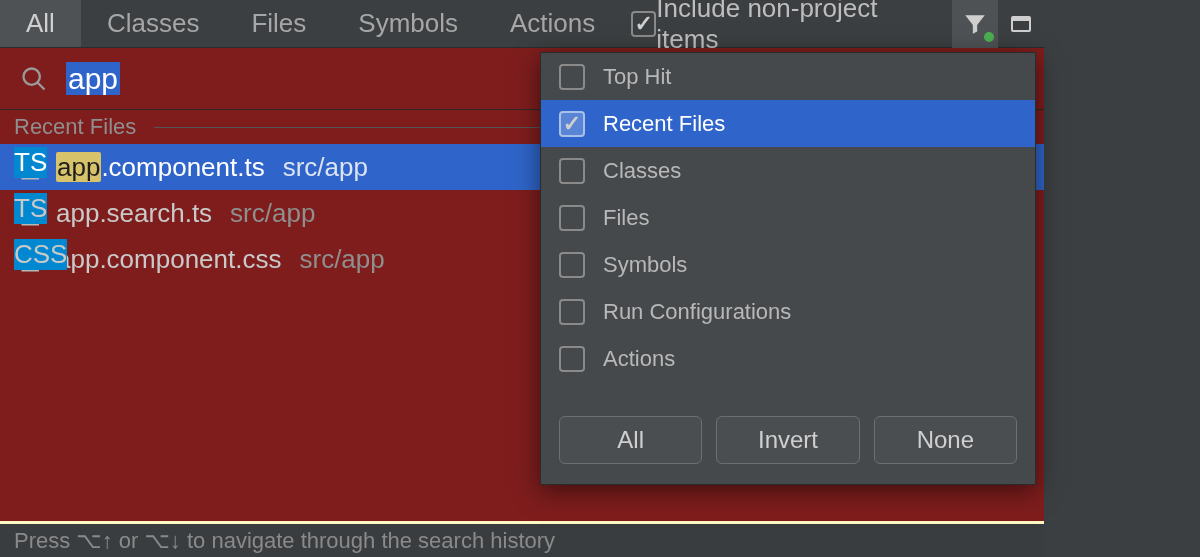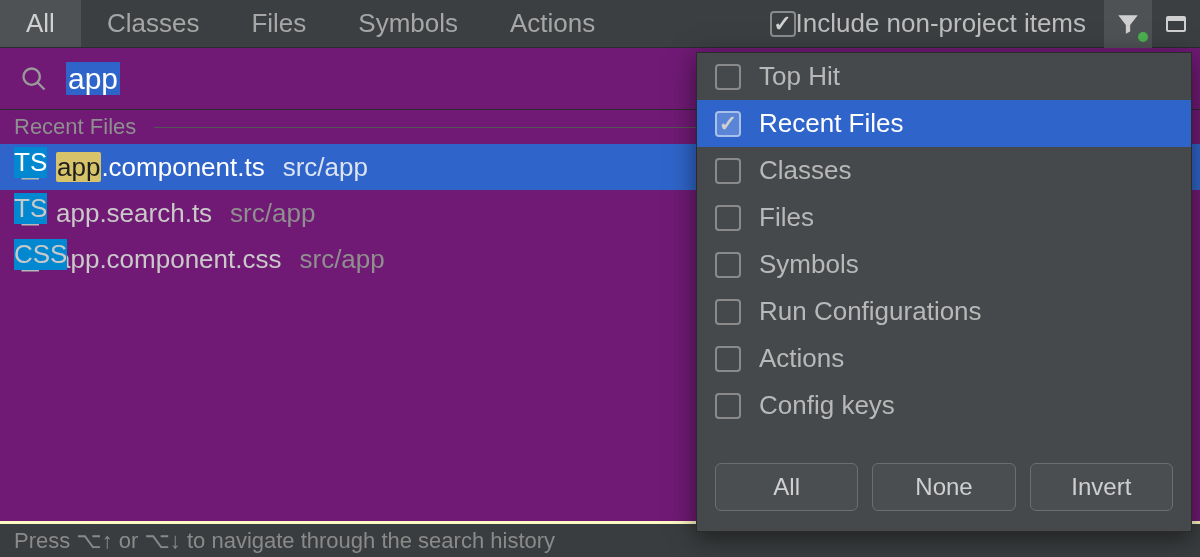--- a/index.html
+++ b/index.html
@@ -1,17 +1,17 @@
 <!DOCTYPE html>
 <html><head>
 <meta charset="utf-8">
 <style>
   * { box-sizing: border-box; margin: 0; padding: 0; }
   html, body { width: 1200px; height: 557px; overflow: hidden; font-family: -apple-system, "Helvetica Neue", Arial, sans-serif; background:#3c3f41; color:#bbbbbb; }
-  .root { position:relative; width:1200px; height:557px; background:#701a75; }
+  .root { position:relative; width:1044px; height:557px; background:#7f1d1d; }
 
   
   .tabs { display:flex; align-items:stretch; height:48px; background:#3c3f41; border-bottom:1px solid #2b2b2b; }
   .tab { display:flex; align-items:center; padding:0 26px; font-size:26px; color:#a6a6a6; cursor:pointer; }
   .tab.active { background:#4e5254; color:#d0d0d0; }
   .tabs .spacer { flex:1; }
   .include { display:flex; align-items:center; padding:0 18px 0 10px; font-size:26px; color:#bdbdbd; }
   .chk { width:26px; height:26px; border:2px solid #8a8a8a; border-radius:4px; display:flex; align-items:center; justify-content:center; background:transparent; }
   .chk.checked::after { content:"✓"; color:#cfcfcf; font-size:22px; line-height:1; font-weight:700; }
   .iconbtn { width:48px; height:48px; display:flex; align-items:center; justify-content:center; cursor:pointer; }
@@ -40,21 +40,21 @@
   .hl { background:#d6c36a; color:#1e1e1e; border-radius:2px; padding:0 1px; }
   .row.selected .hl { background:#d6c36a; color:#1e1e1e; }
   .path { color:#8f8f8f; margin-left:6px; }
   .row.selected .path { color:#dce4f2; }
 
   
   .hint { position:absolute; left:0; right:0; bottom:0; height:36px; display:flex; align-items:center; padding:0 14px; font-size:22px; color:#8a8a8a; background:#3a3d3f; border-top:3px solid #fef9c3; }
 
   
   .panel { position:absolute; top:52px; right:8px; width:496px; background:#46494b; border:1px solid #2b2b2b; box-shadow:0 6px 24px rgba(0,0,0,0.5); }
-  .panel .opt { display:flex; align-items:center; height:47px; padding:0 18px; gap:18px; font-size:26px; color:#b8b8b8; cursor:pointer; }
+  .panel .opt { display:flex; align-items:center; height:47px; padding:0 18px; gap:18px; font-size:22px; color:#b8b8b8; cursor:pointer; }
   .panel .opt.selected { background:#2f65ca; color:#ffffff; }
   .panel .opt .chk { width:26px; height:26px; }
   .panel .opt.selected .chk { border-color:#a9c1ea; background:#5a84d6; }
   .panel .sep { height:20px; }
   .panel .btns { display:flex; gap:14px; padding:14px 18px 20px; }
   .panel .btn { flex:1; height:48px; border:1px solid #6c6f71; background:#4b4e50; color:#cfcfcf; font-size:24px; border-radius:6px; display:flex; align-items:center; justify-content:center; cursor:pointer; }
 
   
   .fold { position:relative; width:30px; height:30px; }
   .fold .page { position:absolute; inset:0; }
@@ -187,31 +187,27 @@
       <span>Symbols</span>
     </div>
     <div class="opt">
       <span class="chk"></span>
       <span>Run Configurations</span>
     </div>
     <div class="opt">
       <span class="chk"></span>
       <span>Actions</span>
     </div>
-    <div class="opt">
-      <span class="chk"></span>
-      <span>Config keys</span>
-    </div>
     <div class="sep"></div>
     <div class="btns">
       <div class="btn">
           <span>All</span>
         </div>
       <div class="btn">
+          <span>Invert</span>
+        </div>
+      <div class="btn">
           <span>None</span>
         </div>
-      <div class="btn">
-          <span>Invert</span>
-        </div>
     </div>
   </div>
 
 </div>
 
 </body></html>

